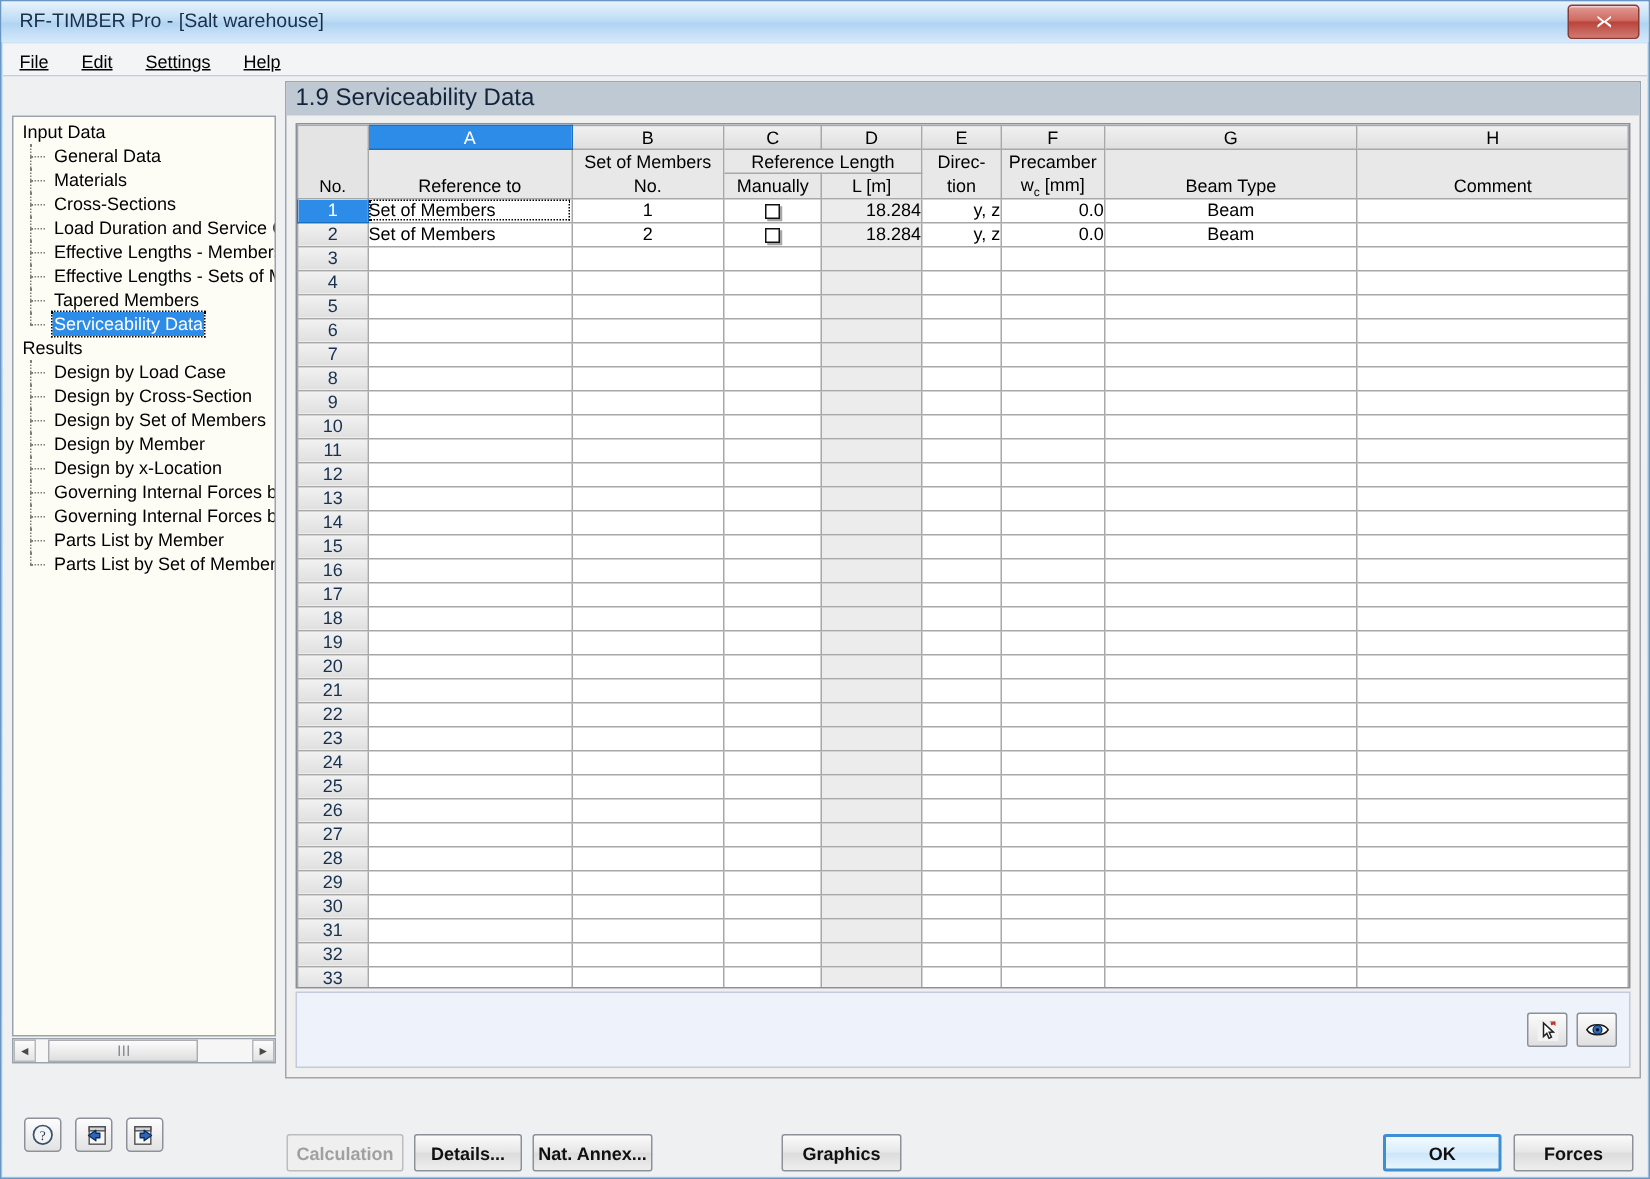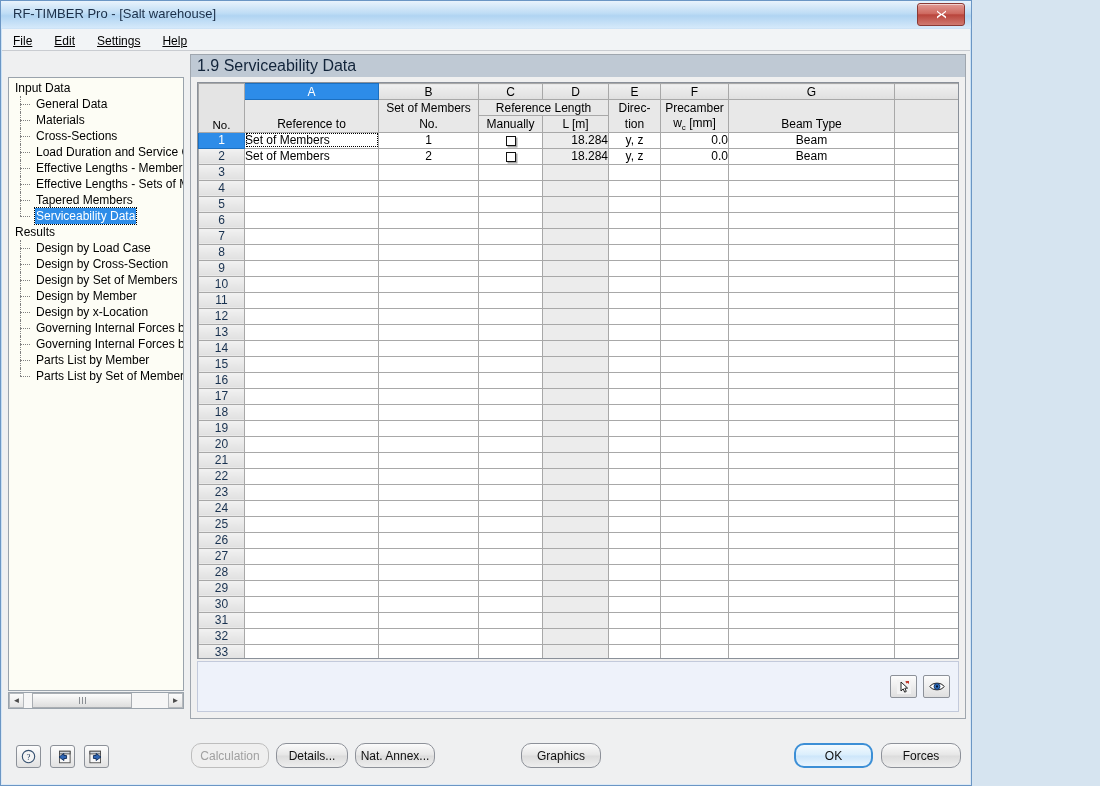--- a/index.html
+++ b/index.html
@@ -4,21 +4,21 @@
 <style>
   html,body{margin:0;padding:0;}
   body{
     width:1100px;height:786px;overflow:hidden;
     font-family:"Liberation Sans","DejaVu Sans",sans-serif;
     font-size:12px;color:#000;
     background:#d6e4f0;
   }
   
   #window{
-    position:absolute;left:0;top:0;width:972px;height:786px;
+    position:absolute;left:0;top:0;width:1100px;height:786px;
     background:linear-gradient(180deg,#cfe4f7 0%,#bcd9f2 40%,#dce9f6 100%);
     border:1px solid #6b96c4;box-sizing:border-box;
   }
   #titlebar{
     position:absolute;left:0;top:0;right:0;height:27px;
     background:linear-gradient(180deg,#e9f3fc 0%,#bfddf5 45%,#b0d4f2 55%,#d5e9fa 100%);
   }
   #title-text{
     position:absolute;left:12px;top:5px;font-size:13px;color:#1b2f48;
     white-space:nowrap;
@@ -138,21 +138,21 @@
   td.rownum{
     background:linear-gradient(180deg,#f2f2f2,#e0e0e0);
     text-align:center;font-size:11.5px;border:1px solid #8f8f8f;
     color:#18314f;cursor:pointer;
   }
   td.rownum.sel{background:#2d8ce8;color:#fff;border-color:#1b6fc0;}
   td.c-a{text-align:left;padding-left:3px;}
   td.c-b{text-align:center;}
   td.c-c{text-align:center;}
   td.c-d{text-align:right;padding-right:4px;background:#ececec;}
-  td.c-e{text-align:center;margin-top:12px;}
+  td.c-e{text-align:right;margin-top:12px;}
   td.c-f{text-align:right;padding-right:4px;}
   td.c-g{text-align:center;}
   td.c-h{text-align:left;padding-left:3px;}
   td.focus-cell{outline:1px dotted #000;outline-offset:-2px;}
   .chk{
     display:inline-block;width:10px;height:10px;background:#fff;
     border:1.5px solid #111;box-sizing:border-box;
     box-shadow:1.5px 1.5px 0 rgba(0,0,0,.35);vertical-align:middle;cursor:pointer;
   }
   sub{font-size:8px;}
@@ -170,25 +170,25 @@
   #bottombar{
     position:absolute;left:4px;bottom:4px;right:4px;height:40px;
   }
   .tool-btn{
     position:absolute;top:5px;width:25px;height:23px;
     background:linear-gradient(180deg,#fdfdfd,#e2e2e2);
     border:1px solid #8c9199;border-radius:3px;box-sizing:border-box;
     display:flex;align-items:center;justify-content:center;cursor:pointer;
   }
   .btn{
-    position:absolute;top:3px;height:25px;
+    position:absolute;top:16px;height:25px;
     background:linear-gradient(180deg,#fbfbfb,#e6e6e6 48%,#dcdcdc 52%,#eeeeee);
-    border:1px solid #8d9199;border-radius:10px;box-sizing:border-box;
+    border:1px solid #8d9199;border-radius:2px;box-sizing:border-box;
     font-size:12px;color:#101010;display:flex;align-items:center;
-    justify-content:center;cursor:pointer;
+    justify-content:center;cursor:pointer;font-weight:bold;
   }
   .btn.disabled{color:#a0a0a0;background:#efefef;border-color:#bdbdbd;cursor:default;}
   .btn.default{
     border:2px solid #3c8fd6;
     background:linear-gradient(180deg,#f3fafe,#daeefc 48%,#cde6fa 52%,#e9f5fe);
   }
 </style>
 </head>
 <body>
 

